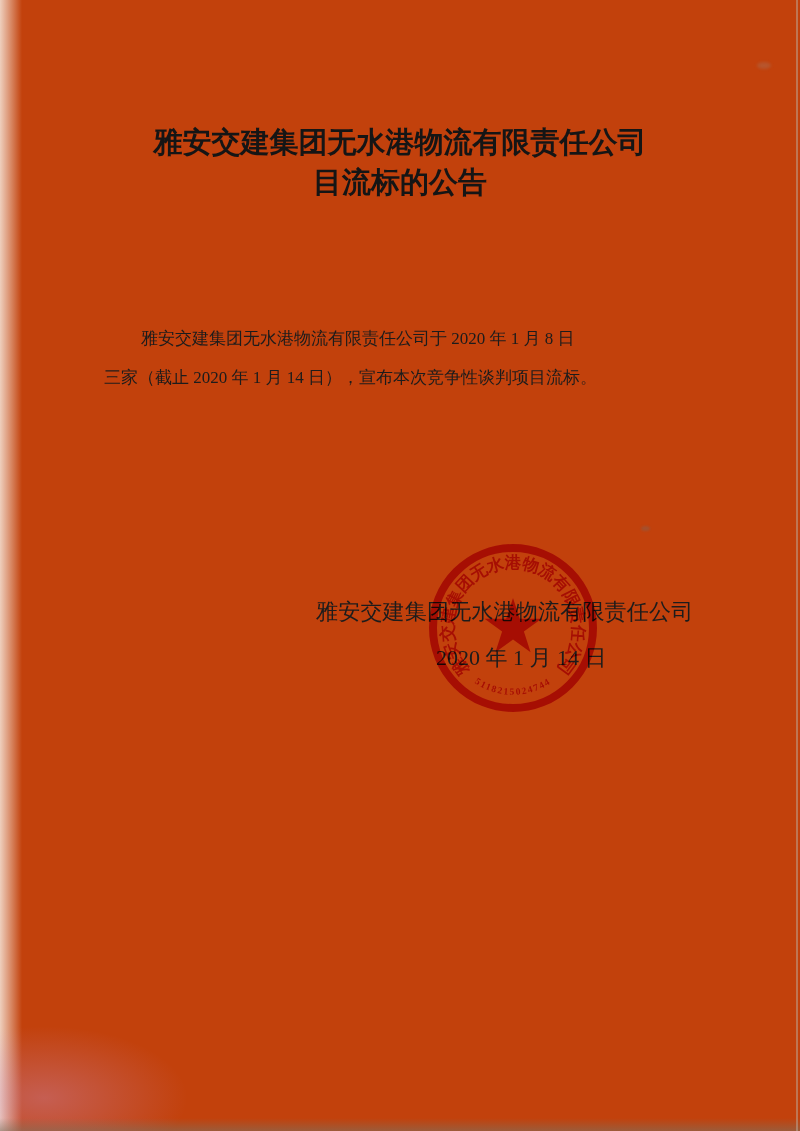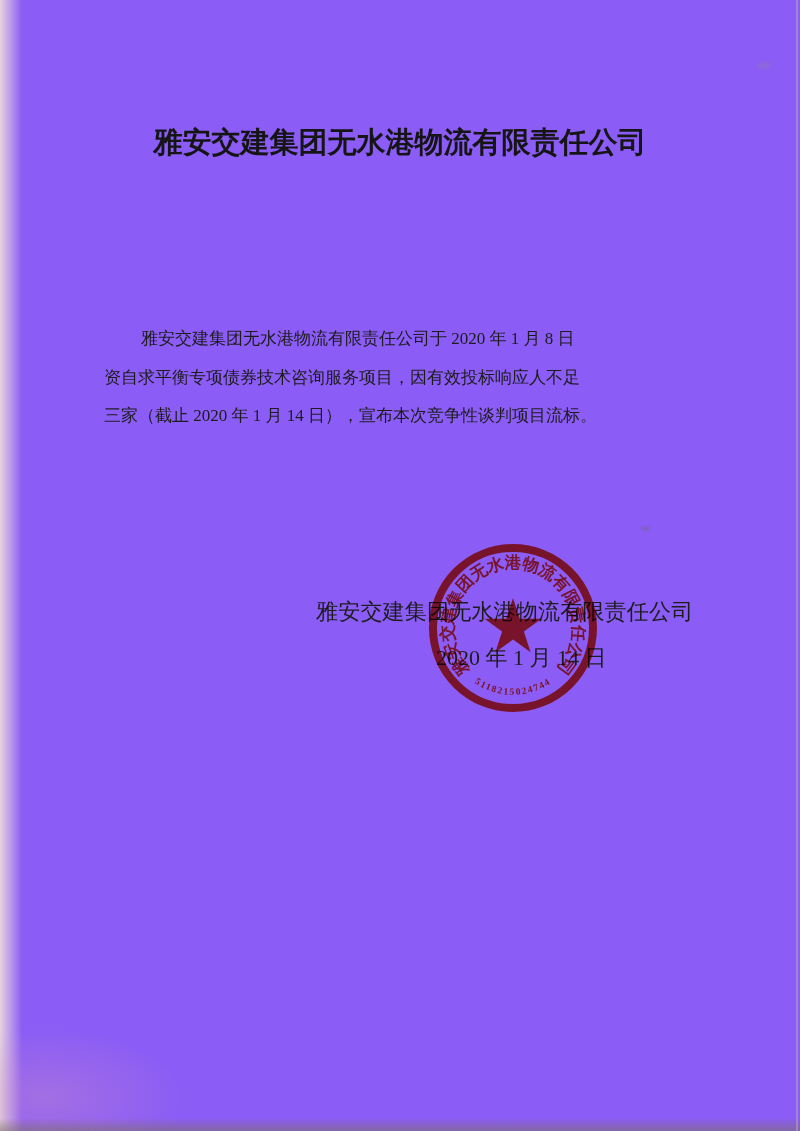--- a/index.html
+++ b/index.html
@@ -1,20 +1,20 @@
 <!DOCTYPE html>
 <html lang="zh"><head>
 <meta charset="utf-8">
 <style>
   html,body{margin:0;padding:0;background:#e8e8e8;}
   .page{
     position:relative;
     width:800px;height:1131px;
     margin:0 auto;
-    background:#8b5cf6;
+    background:#c2410c;
     overflow:hidden;
     font-family:"Liberation Serif","DejaVu Serif",serif;
     color:#1f1f1f;
   }
   
   .edge-left{
     position:absolute;left:0;top:0;width:22px;height:1131px;
     background:linear-gradient(to right, rgba(246,232,220,0.85), rgba(246,232,220,0));
     pointer-events:none;
   }
@@ -83,25 +83,25 @@
 
   <div class="edge-left"></div>
   <div class="smudge-bottom-left"></div>
   <div class="edge-bottom"></div>
   <div class="edge-right"></div>
   <div class="speck-1"></div>
   <div class="speck-2"></div>
 
   <div class="title">
     <div>雅安交建集团无水港物流有限责任公司</div>
+    <div>目流标的公告</div>
   </div>
 
   <div class="body-text">
     <div class="body-line indent">雅安交建集团无水港物流有限责任公司于 2020 年 1 月 8 日</div>
-    <div class="body-line">资自求平衡专项债券技术咨询服务项目，因有效投标响应人不足</div>
     <div class="body-line">三家（截止 2020 年 1 月 14 日），宣布本次竞争性谈判项目流标。</div>
   </div>
 
   <div class="sig-company">雅安交建集团无水港物流有限责任公司</div>
   <div class="sig-date">2020 年 1 月 14 日</div>
 
   <svg class="seal" viewBox="0 0 172 172" aria-hidden="true">
     <defs>
       <path id="arc-name" d="M 43.6,128.4 A 60,60 0 1 1 128.4,128.4" fill="none"></path>
       <path id="arc-code" d="M 42.3,136.9 A 68,68 0 0 0 129.7,136.9" fill="none"></path>

